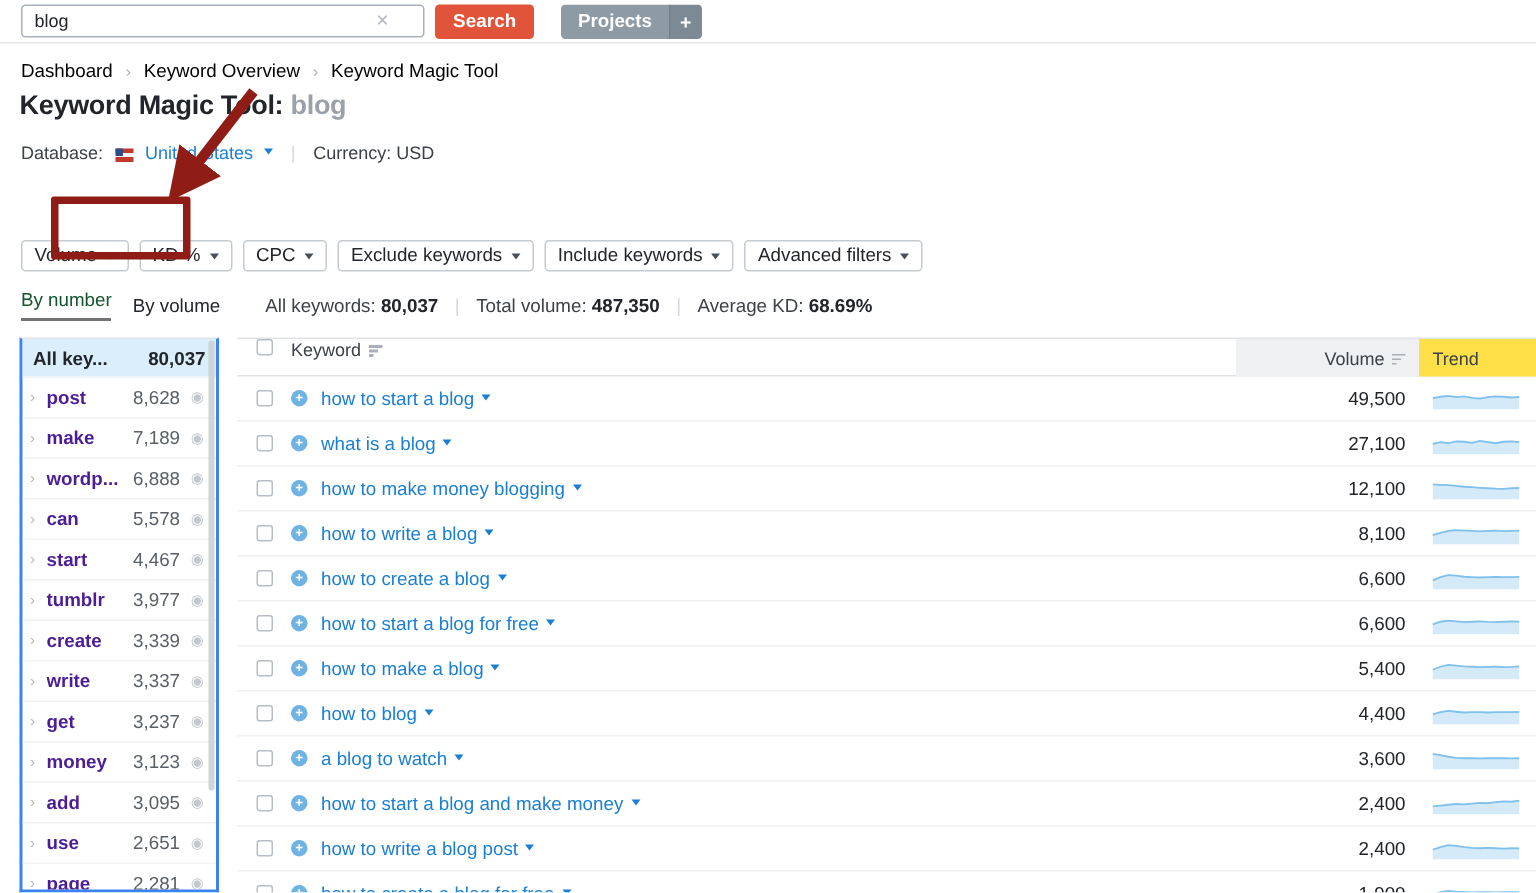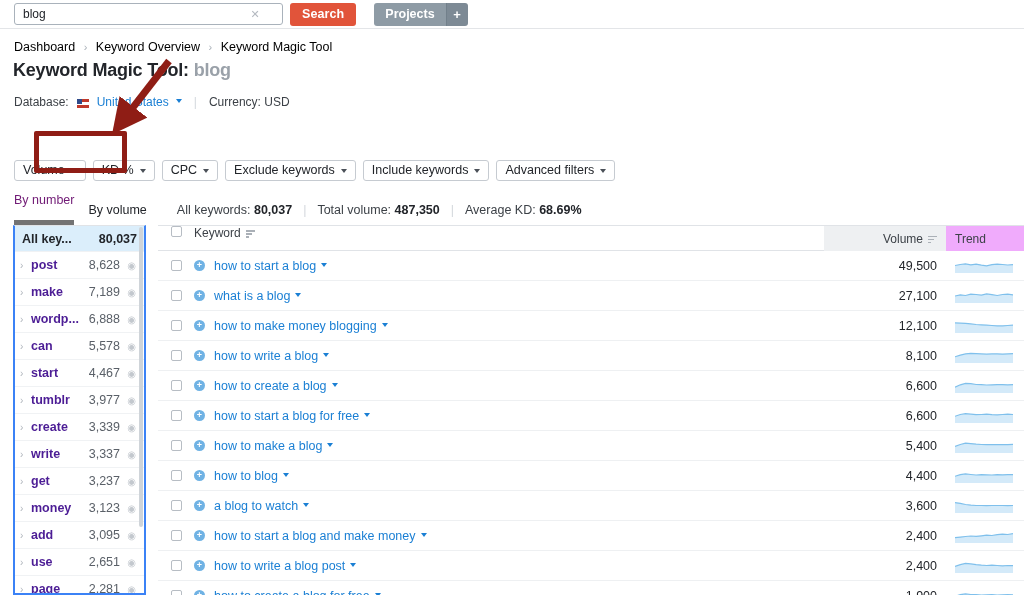--- a/index.html
+++ b/index.html
@@ -132,21 +132,21 @@
     border-top:4px solid #4a5058;
   }
 
   
   .statsrow {
     position:absolute; top:193px; left:14px; right:0;
     display:flex; align-items:center; font-size:12.5px; color:#3c4147;
   }
   .sortlink { color:#22252a; cursor:pointer; }
   .sortlink.active {
-    color:#701a75; border-bottom:6px solid #737373; padding-bottom:13px;
+    color:#14532d; border-bottom:2px solid #737373; padding-bottom:5px;
   }
   .stat { color:#3c4147; }
   .stat b { color:#22252a; font-weight:bold; }
   .divider { color:#d4d8dd; margin:0 11px; }
 
   
   .sidebar {
     position:absolute; top:225px; left:13px;
     width:133px; height:370px;
     border:2px solid #3b82f6; border-top:1px solid #e0e3e7;
@@ -192,21 +192,21 @@
     border-bottom:1px solid #e0e3e7; background:#fff;
   }
   .th-check { width:36px; display:flex; justify-content:center; align-items:center; }
   .th-kw { flex:1; font-size:12px; color:#3c4147; display:flex; align-items:center; }
   .th-vol {
     width:122px; background:#eef0f2; height:25px;
     display:flex; align-items:center; justify-content:flex-end;
     padding-right:9px; font-size:12px; color:#3c4147;
   }
   .th-trend {
-    width:78px; background:#f0abfc; height:25px;
+    width:78px; background:#fde047; height:25px;
     display:flex; align-items:center; padding-left:9px;
     font-size:12px; color:#3c4147;
   }
   .sortglyph {
     display:inline-block; margin-left:5px; width:9px; height:8px;
     position:relative; top:1px;
   }
   .sortglyph i {
     display:block; height:1.5px; background:#aab0b7; margin-bottom:1.5px;
   }

